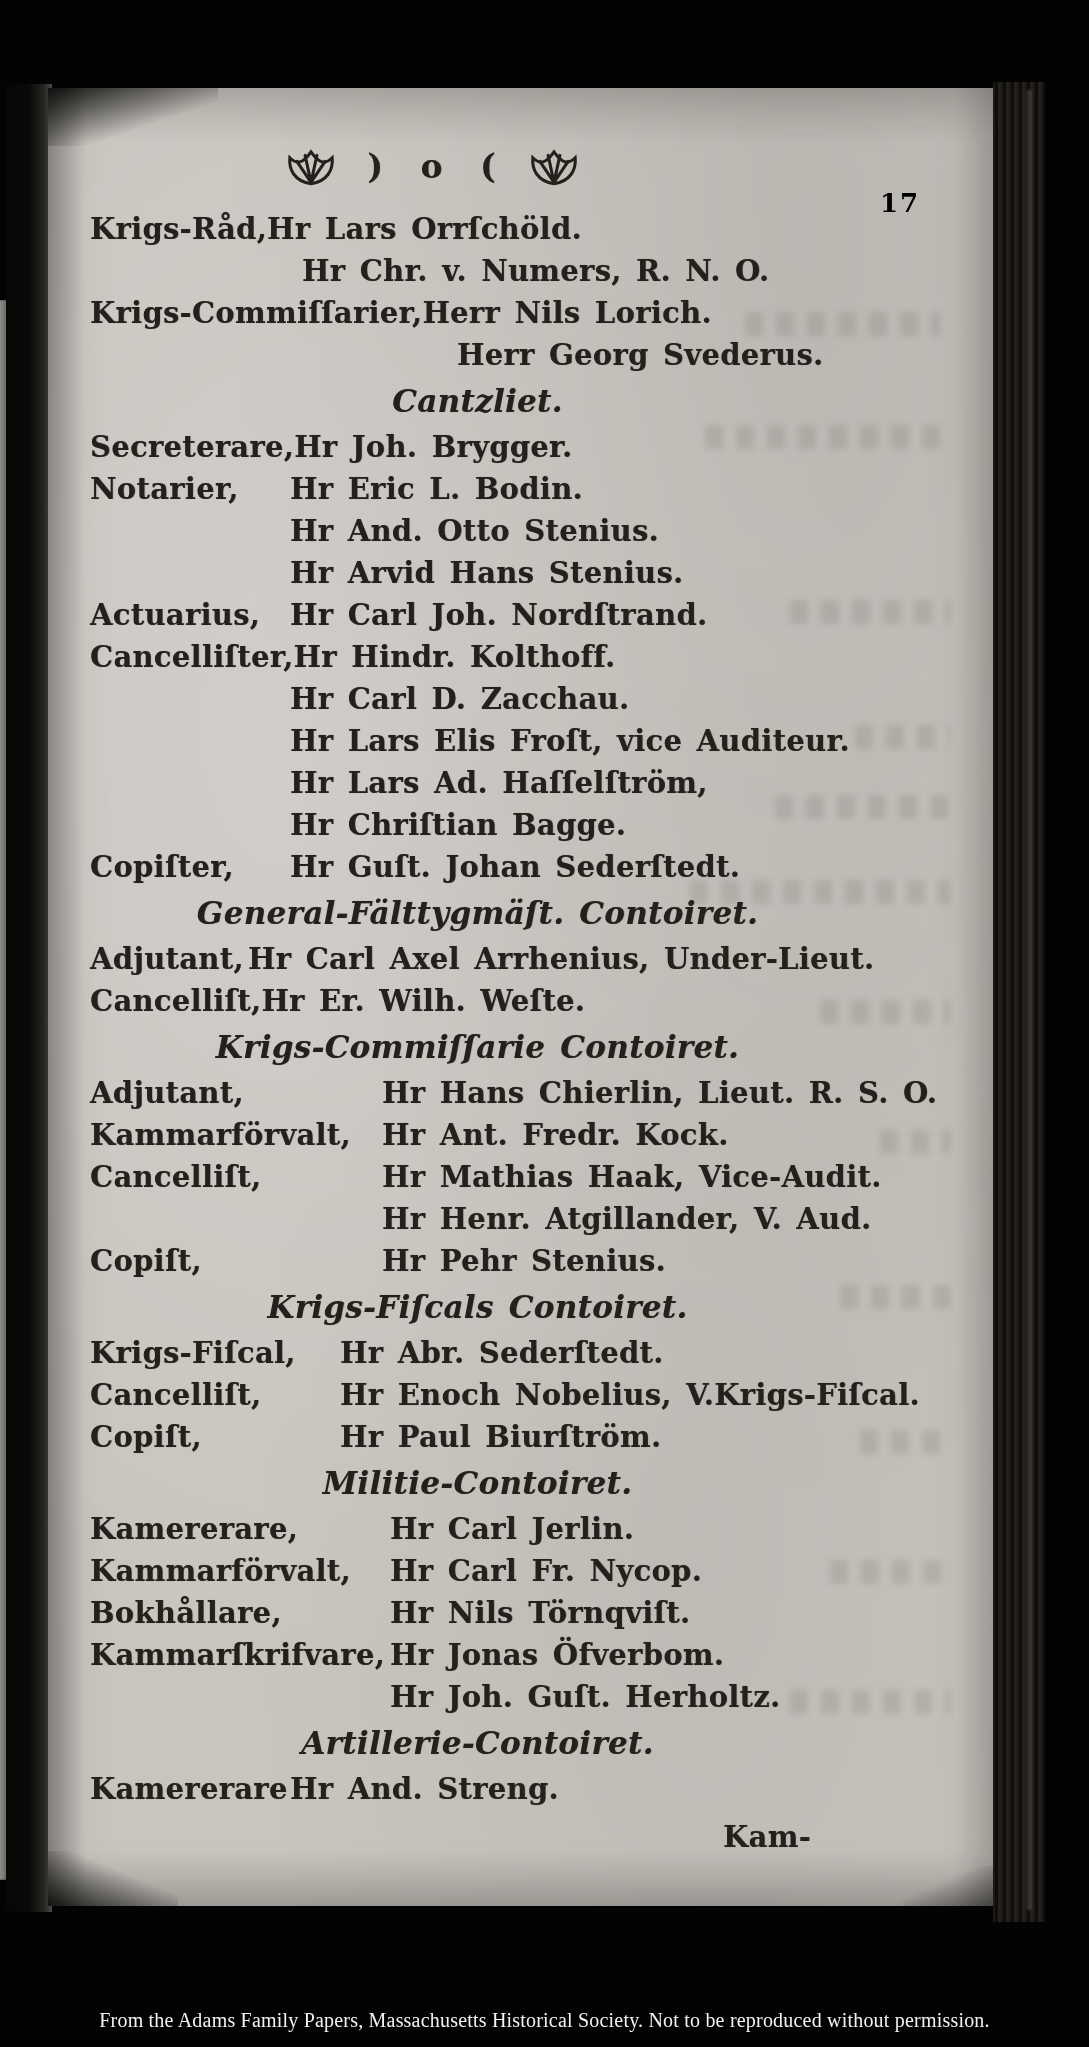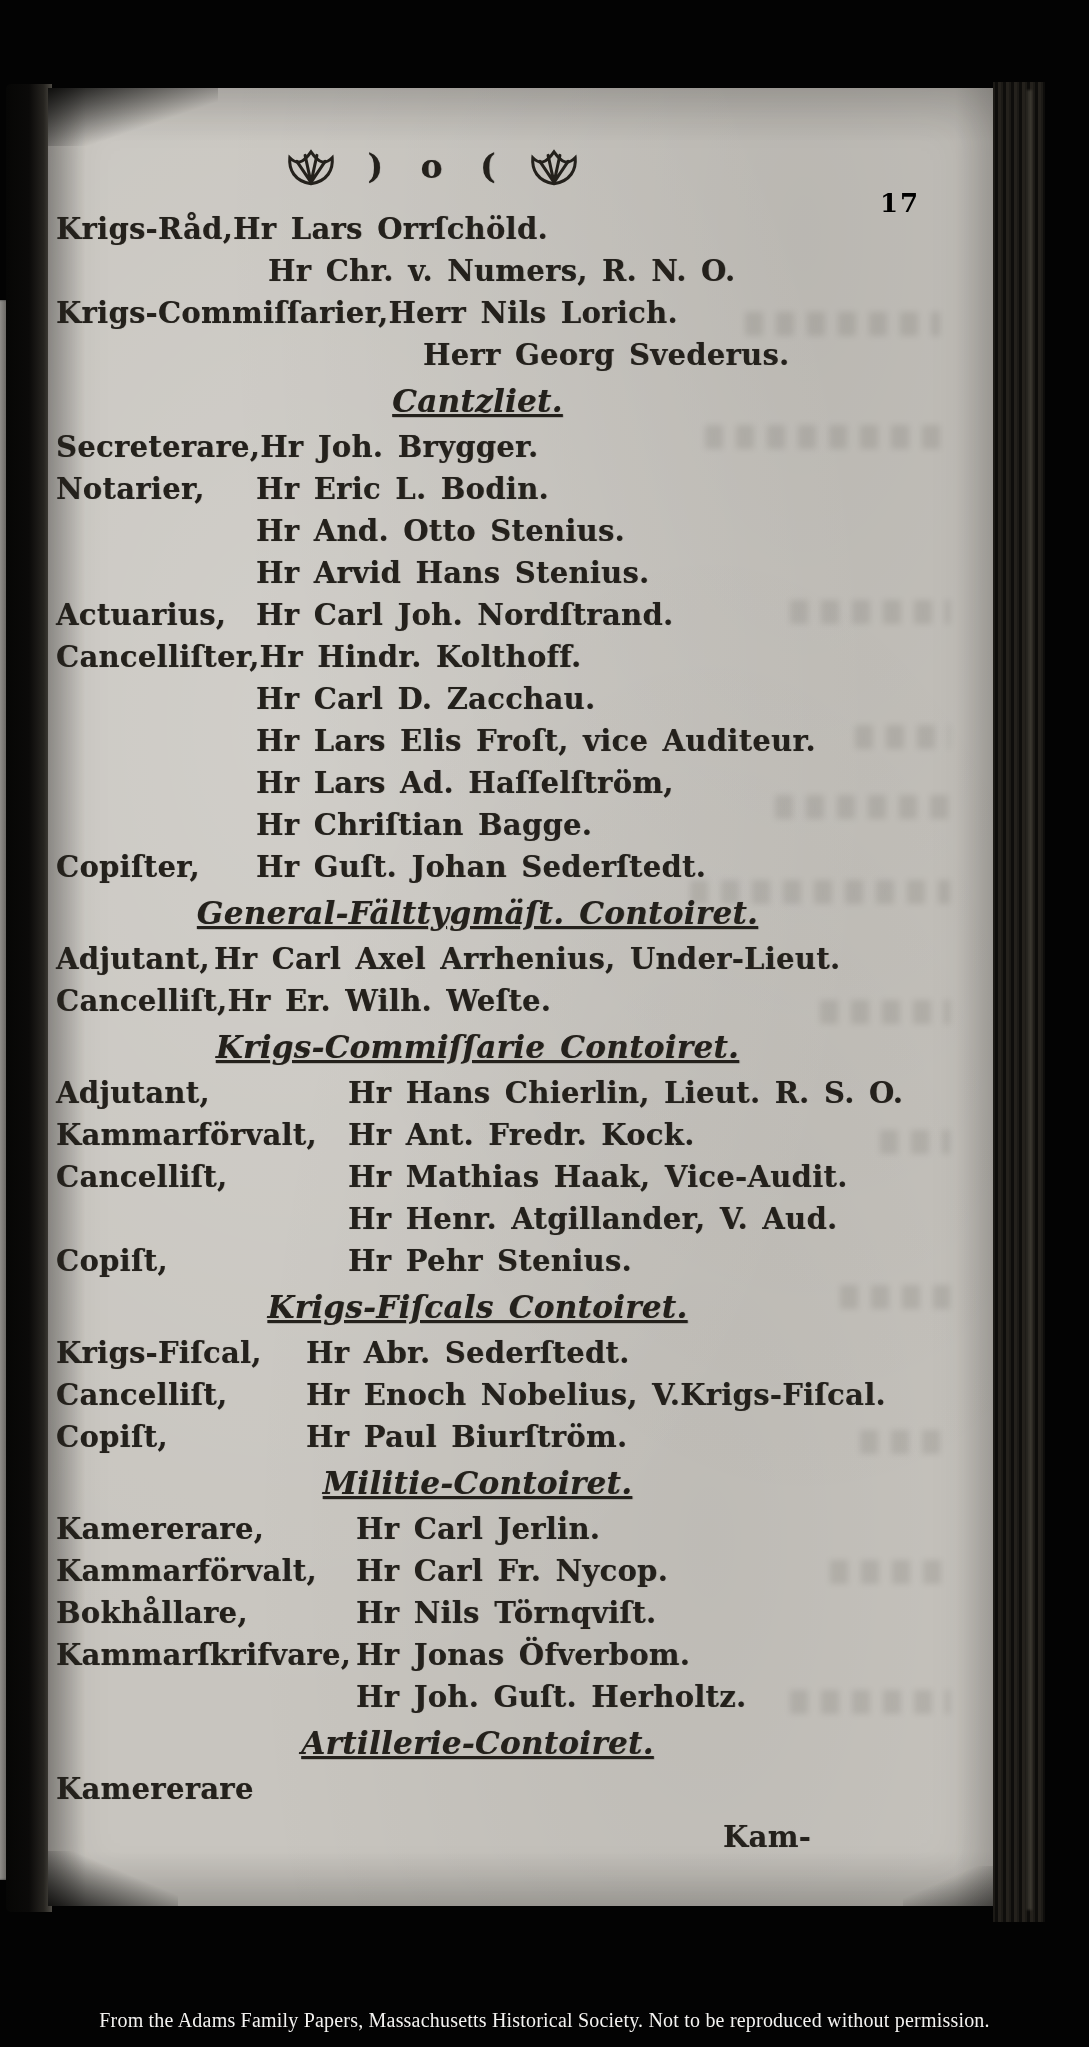--- a/index.html
+++ b/index.html
@@ -52,25 +52,25 @@
     position:absolute;inset:0;padding:46px 34px 0 8px;
     color:#24211c;font-size:29px;font-weight:bold;letter-spacing:.3px;word-spacing:4px;
     text-shadow:.4px .4px .7px rgba(25,22,18,.45);
   }
   .orn-row{display:flex;align-items:center;justify-content:center;gap:30px;
     height:64px;margin:0 150px 10px 0;}
   .orn-sep{font-size:33px;font-weight:bold;word-spacing:22px;letter-spacing:2px;}
   .shell{width:52px;height:40px;}
   .shell svg{width:100%;height:100%;}
   .pageno{position:absolute;left:832px;top:100px;font-size:26px;font-weight:bold;letter-spacing:2px;}
-  .sec .row{display:flex;line-height:42px;white-space:nowrap;}
+  .sec .row{display:flex;line-height:42px;white-space:nowrap;margin-left:34px;}
   .lbl{flex:0 0 auto;min-width:var(--ncol);white-space:pre;}
   .nm{white-space:pre;}
   .heading{text-align:center;font-style:italic;font-size:31px;line-height:44px;
-    margin:3px 60px 3px 0;text-decoration:underline;}
+    margin:3px 60px 3px 0;}
   .sec0{--ncol:152px}.sec1{--ncol:200px}.sec2{--ncol:158px}
   .sec3{--ncol:292px}.sec4{--ncol:250px}.sec5{--ncol:300px}.sec6{--ncol:200px}
   .ind-a .nm{margin-left:60px}
   .ind-b .nm{margin-left:215px}
   .catchword-row{text-align:right;padding-right:148px;line-height:46px;margin-top:4px;}
   
   .smudge{position:absolute;height:24px;opacity:.13;filter:blur(3px);
     background:repeating-linear-gradient(90deg,#45423a 0 18px,transparent 18px 31px);}
   
   .caption-strip{position:absolute;left:0;top:1994px;width:1089px;height:53px;
@@ -248,20 +248,21 @@
           </div>
           <div class="row">
             <span class="lbl"></span>
             <span class="nm">Hr Joh. Guſt. Herholtz.</span>
           </div>
         </section>
         <section class="sec sec6">
           <div class="heading">Artillerie-Contoiret.</div>
           <div class="row">
             <span class="lbl">Kamererare</span>
+            <span class="nm">Hr And. Streng.</span>
           </div>
         </section>
       </div>
 
     <div class="catchword-row">
       <span>Kam-</span>
     </div>
   </div>
 
   <div class="pageno">17</div>

